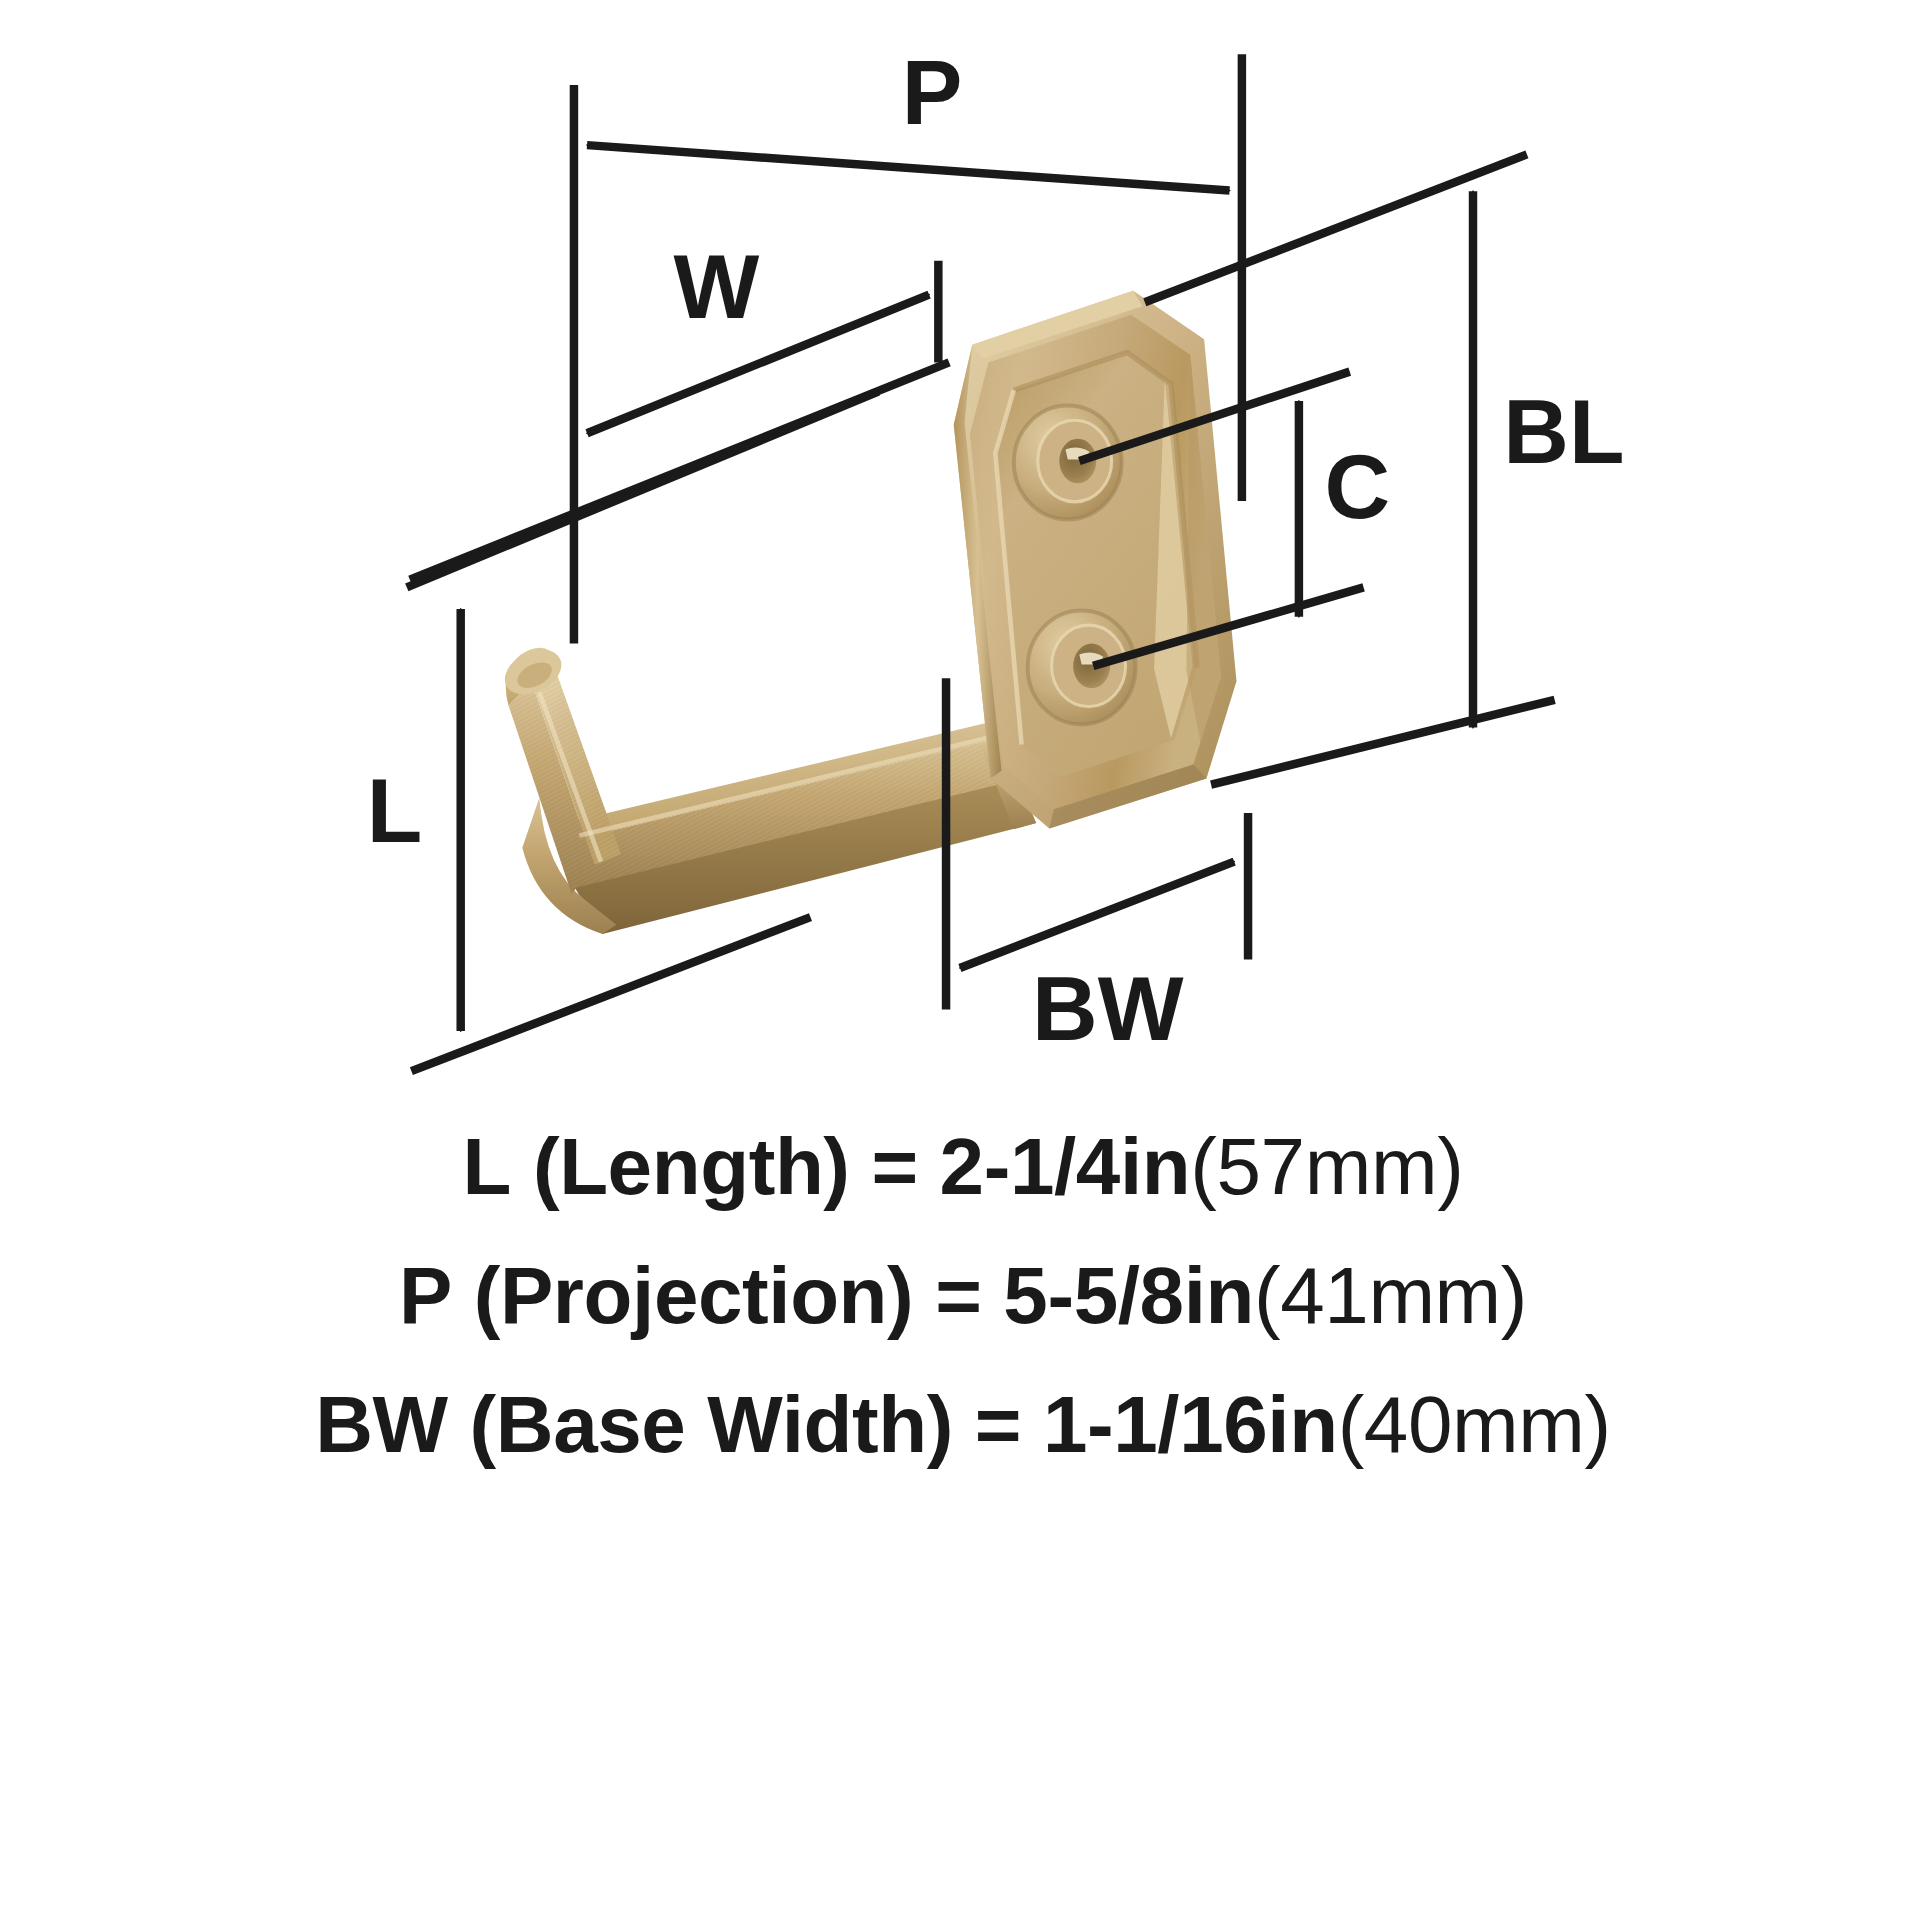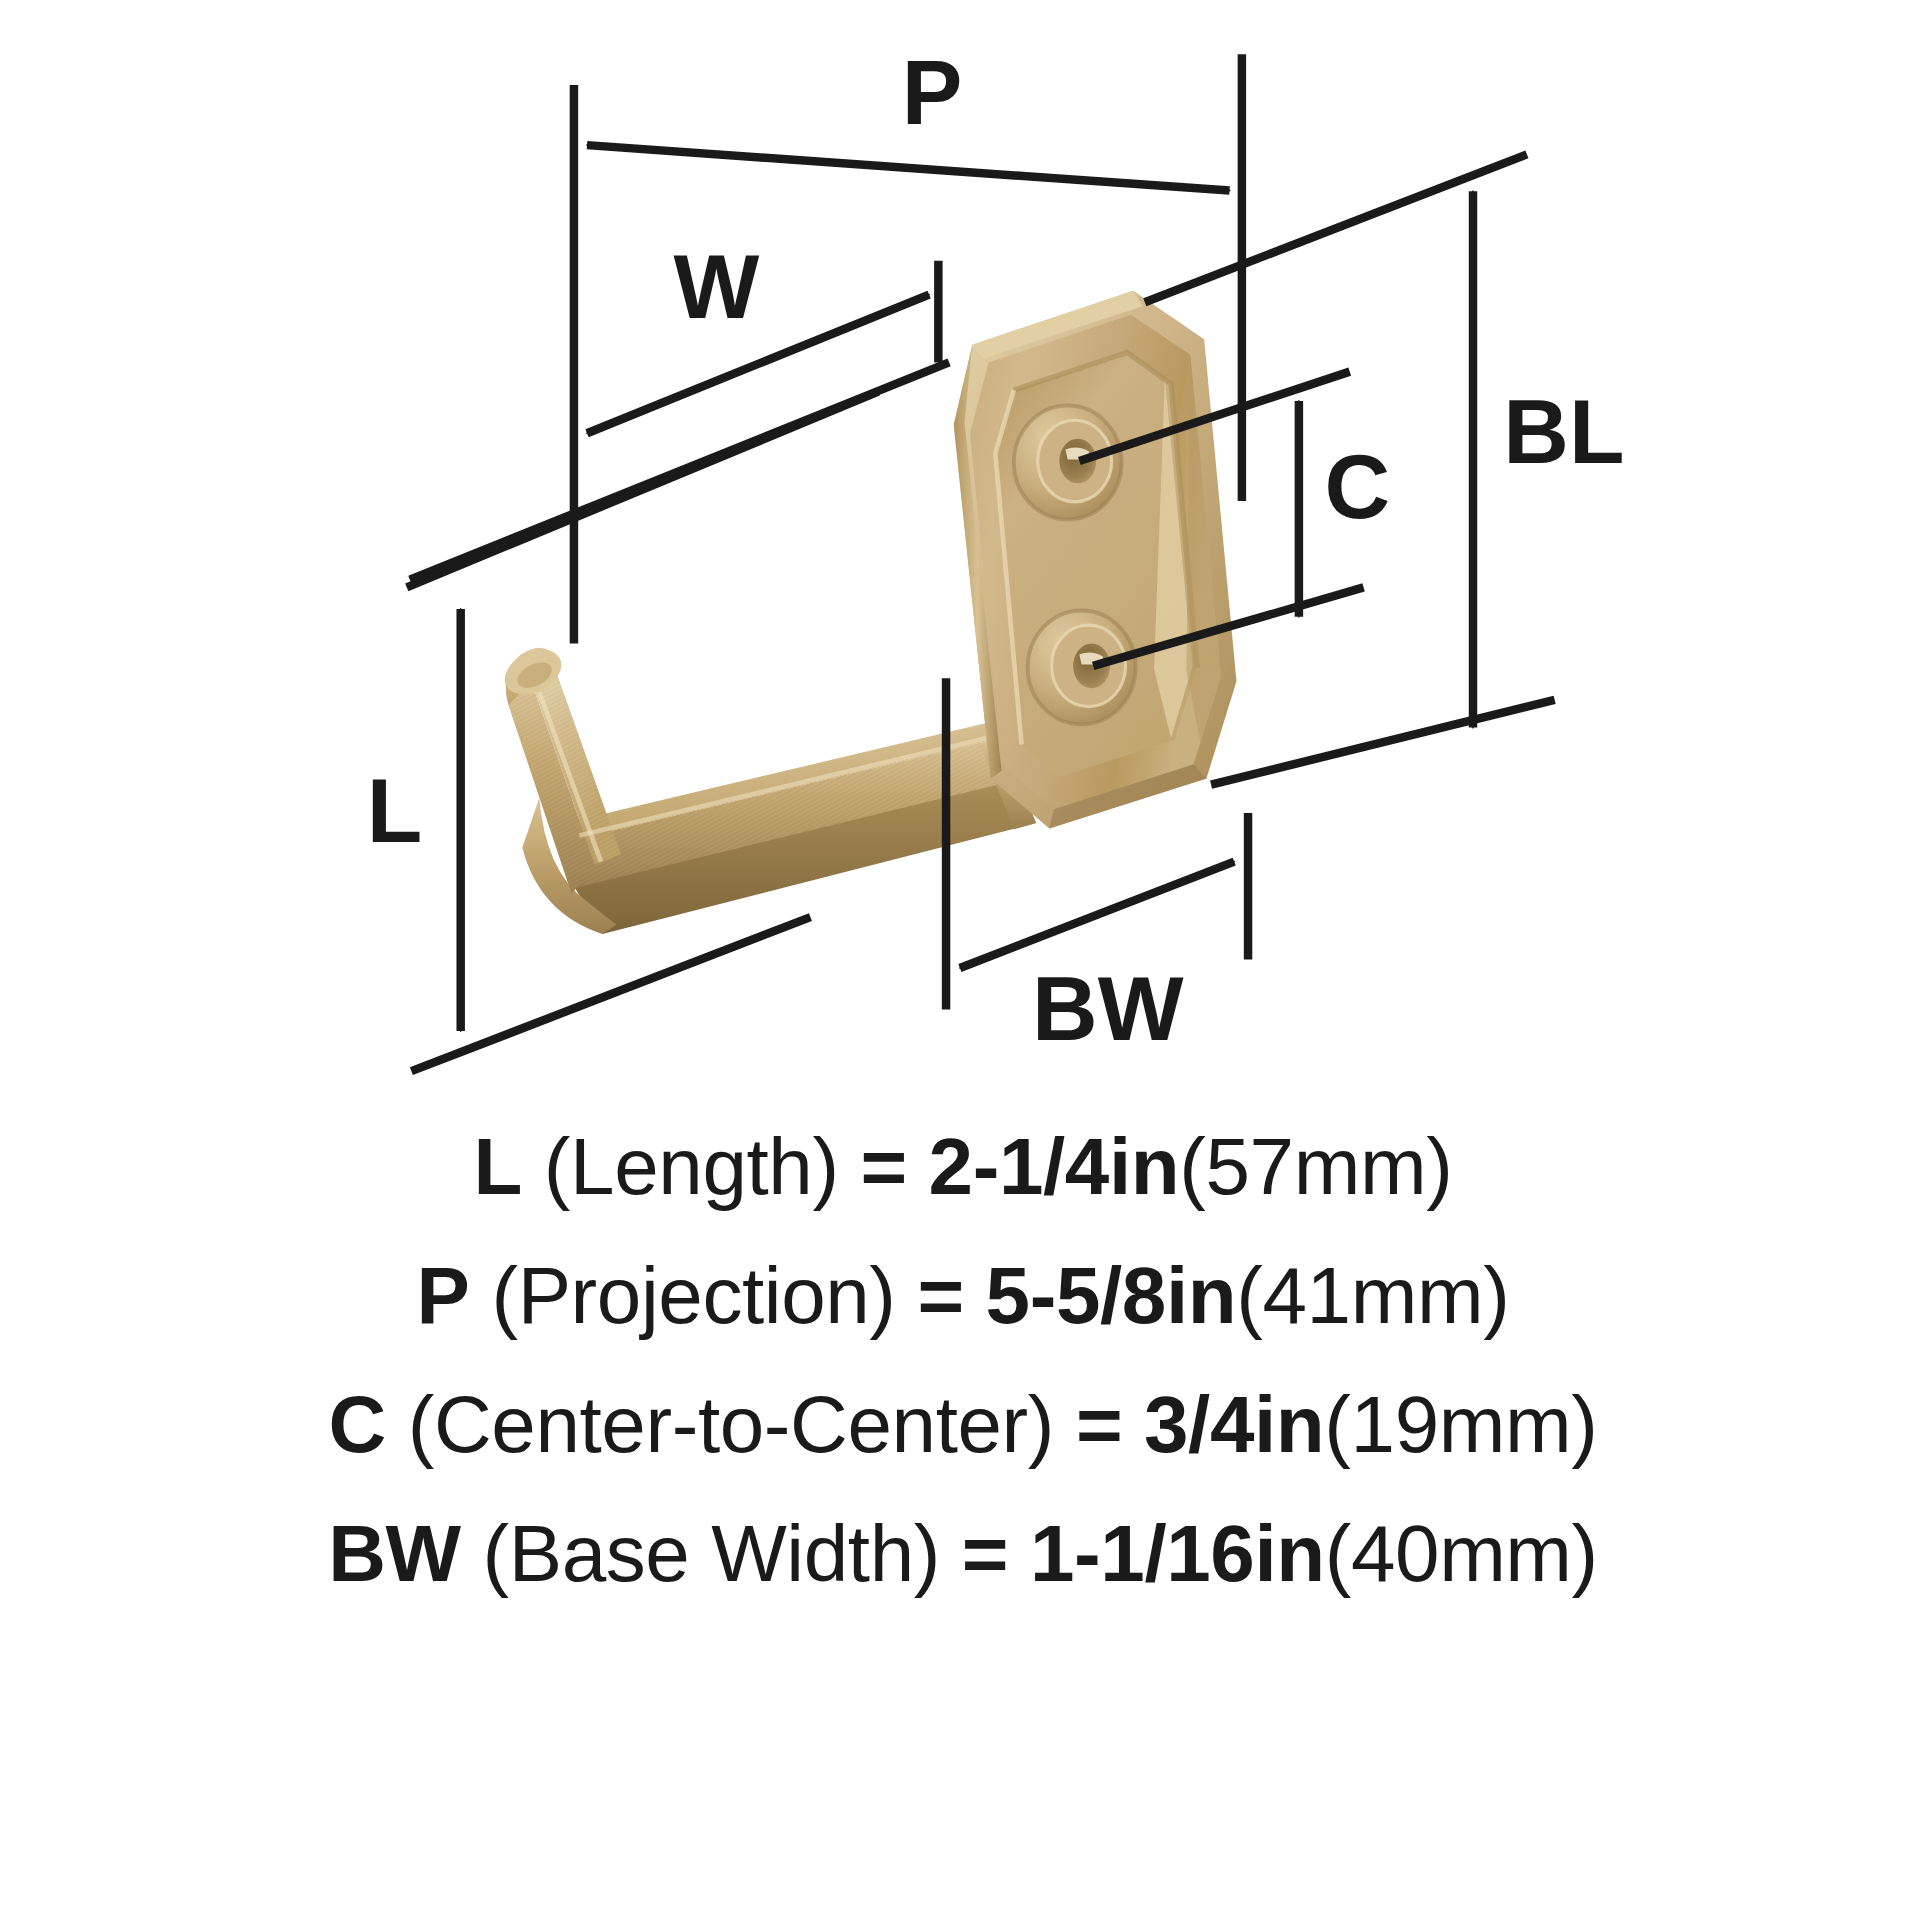--- a/index.html
+++ b/index.html
@@ -57,21 +57,21 @@
   .legend-row {
     width: 1926px;
     text-align: center;
     font-size: 80px;
     line-height: 129px;
     white-space: nowrap;
     color: #1a1a1a;
     letter-spacing: -0.4px;
   }
   .lg-sym { font-weight: bold; }
-  .lg-name { font-weight: normal; }
+  .lg-name { font-weight: bold; }
   .lg-val { font-weight: bold; margin-top: 44px; }
   .lg-mm { font-weight: normal; margin-top: 34px; }
 </style>
 </head>
 <body>
 
 <div id="page">
 
   <div id="diagram-area">
     <svg id="diagram-svg" viewBox="0 0 2500 1440" xmlns="http://www.w3.org/2000/svg">
@@ -302,23 +302,20 @@
 
     <div class="legend-row">
       <span class="lg-sym">L</span><span>&nbsp;</span><span class="lg-name">(Length)</span><span>&nbsp;</span><span class="lg-val">= 2-1/4in</span><span class="lg-mm">(57mm)</span>
     </div>
 
 
     <div class="legend-row">
       <span class="lg-sym">P</span><span>&nbsp;</span><span class="lg-name">(Projection)</span><span>&nbsp;</span><span class="lg-val">= 5-5/8in</span><span class="lg-mm">(41mm)</span>
     </div>
 
-    <div class="legend-row">
-      <span class="lg-sym">C</span><span>&nbsp;</span><span class="lg-name">(Center-to-Center)</span><span>&nbsp;</span><span class="lg-val">= 3/4in</span><span class="lg-mm">(19mm)</span>
-    </div>
 
 
     <div class="legend-row">
       <span class="lg-sym">BW</span><span>&nbsp;</span><span class="lg-name">(Base Width)</span><span>&nbsp;</span><span class="lg-val">= 1-1/16in</span><span class="lg-mm">(40mm)</span>
     </div>
 
   </div>
 </div>
 
 

